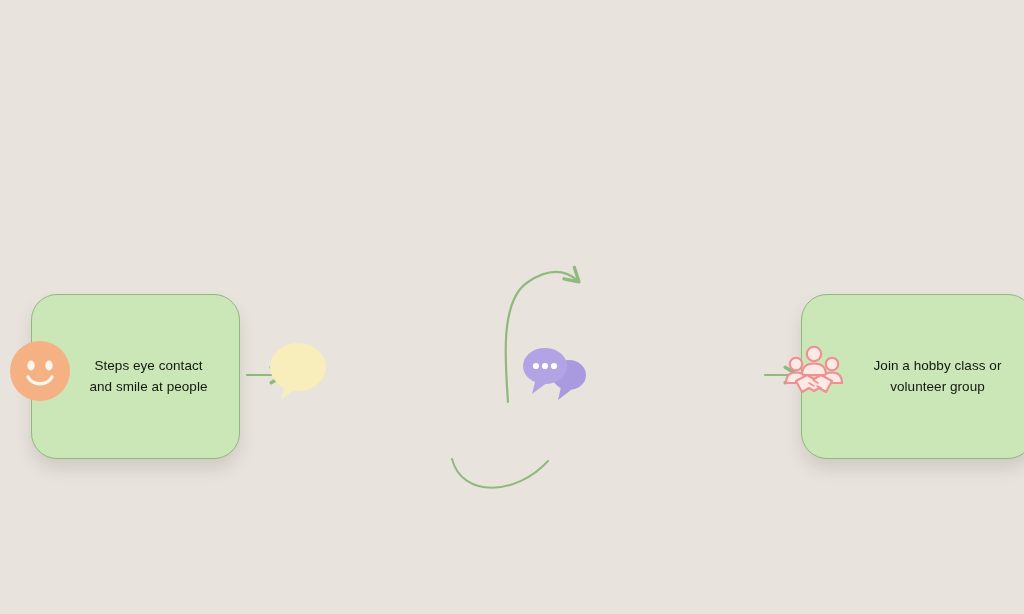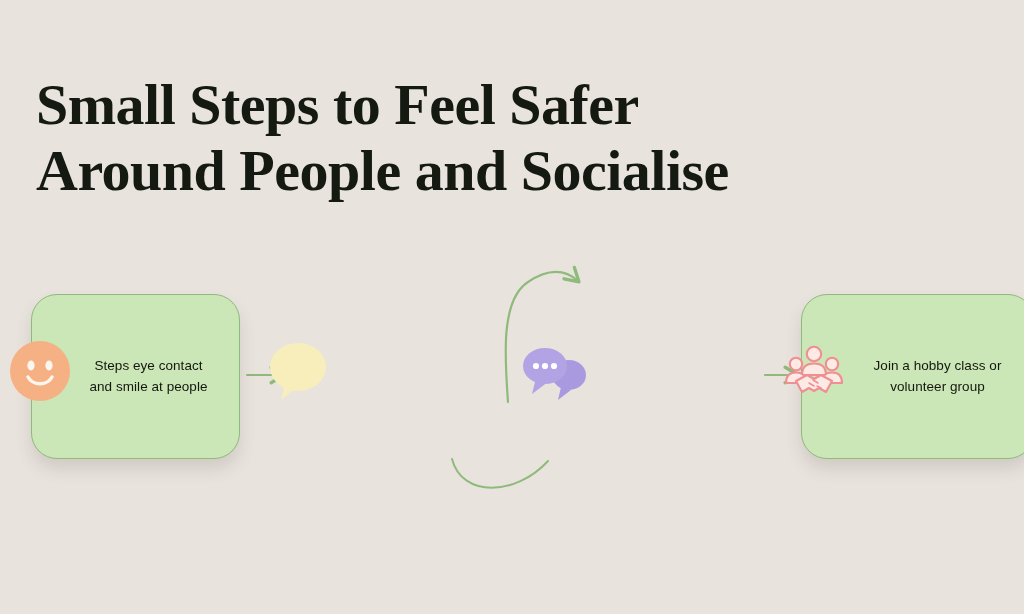--- a/index.html
+++ b/index.html
@@ -85,22 +85,20 @@
   .icon-smiley   { left: 9px;   top: 340px; width: 62px; height: 62px; }
   .icon-bubble   { left: 265px; top: 338px; width: 64px; height: 66px; }
   .icon-chats    { left: 519px; top: 344px; width: 72px; height: 58px; }
   .icon-people   { left: 783px; top: 342px; width: 62px; height: 60px; }
 </style>
 </head>
 <body>
 
 <div id="stage">
 
-  <div id="title">Small Steps to Feel Safer
-Around People and Socialise</div>
 
   <svg id="connectors" viewBox="0 0 1024 614">
     <defs>
       <marker id="ah" markerWidth="9" markerHeight="9" refX="6.4" refY="4.5" orient="auto" markerUnits="strokeWidth">
         <path d="M1,1 L7,4.5 L1,8" fill="none" stroke="#8fba7c" stroke-width="1.5" stroke-linecap="round" stroke-linejoin="round"></path>
       </marker>
     </defs>
 
     <g>
       <line x1="247" y1="375" x2="283" y2="375" stroke="#8fba7c" stroke-width="2.2" stroke-linecap="round" marker-end="url(#ah)"></line>

